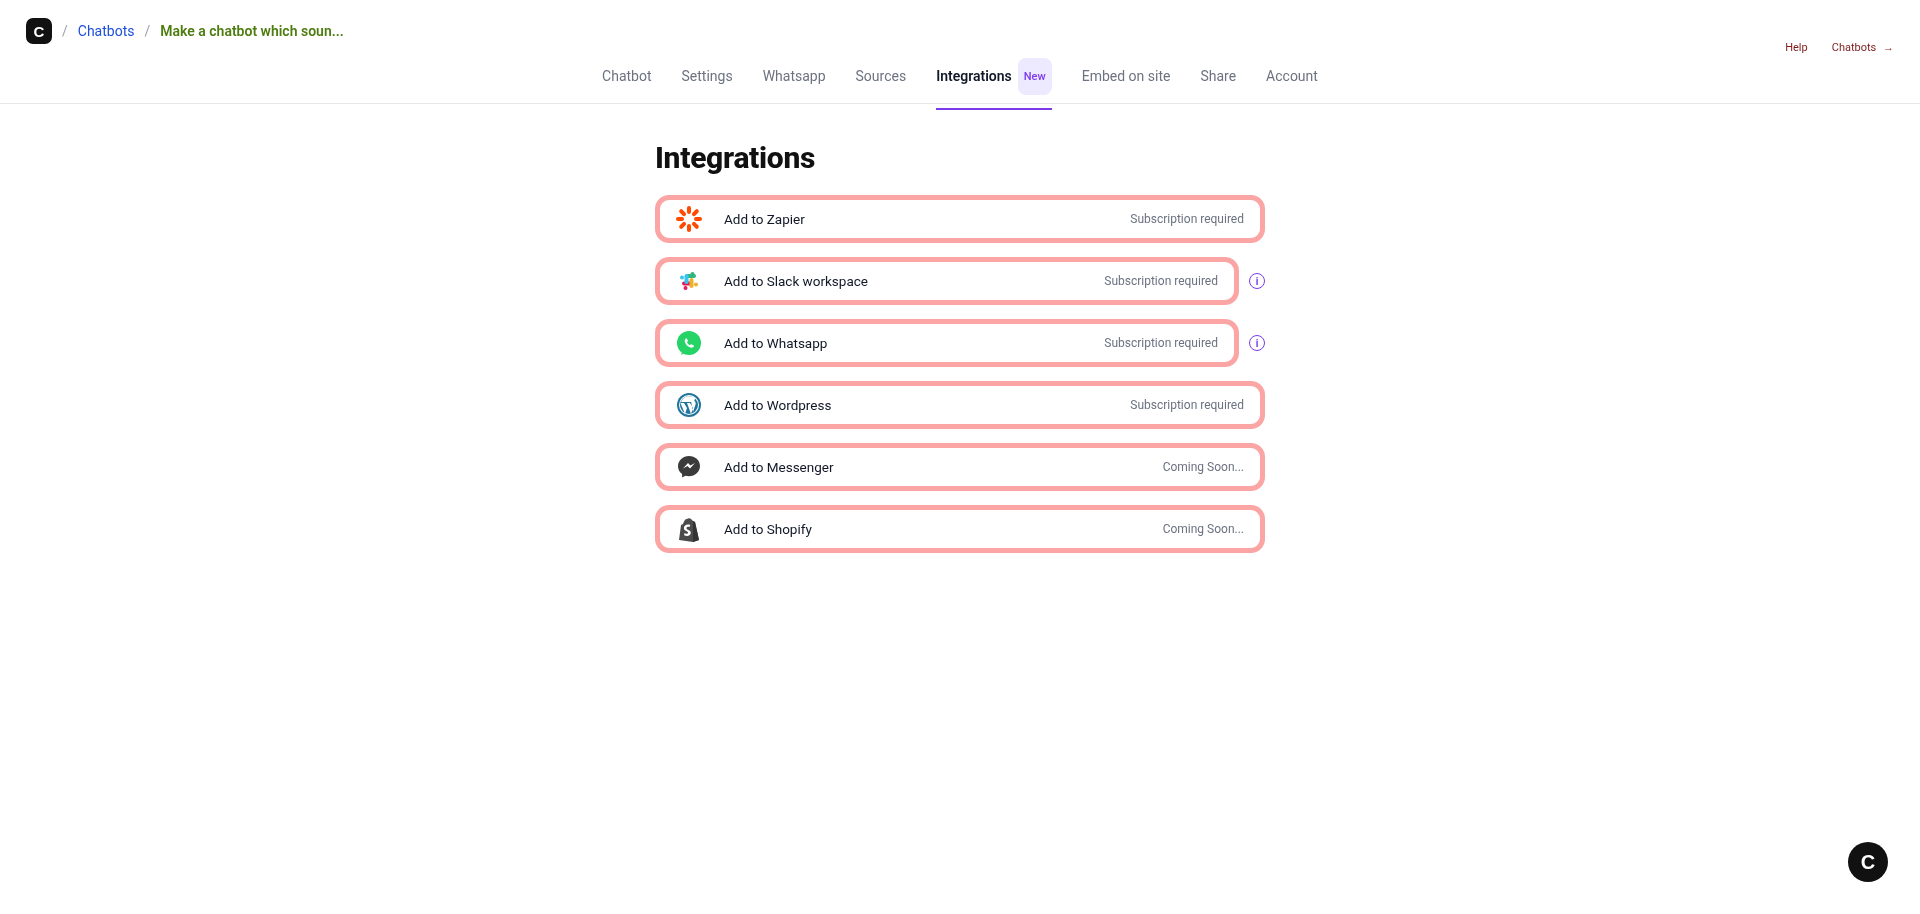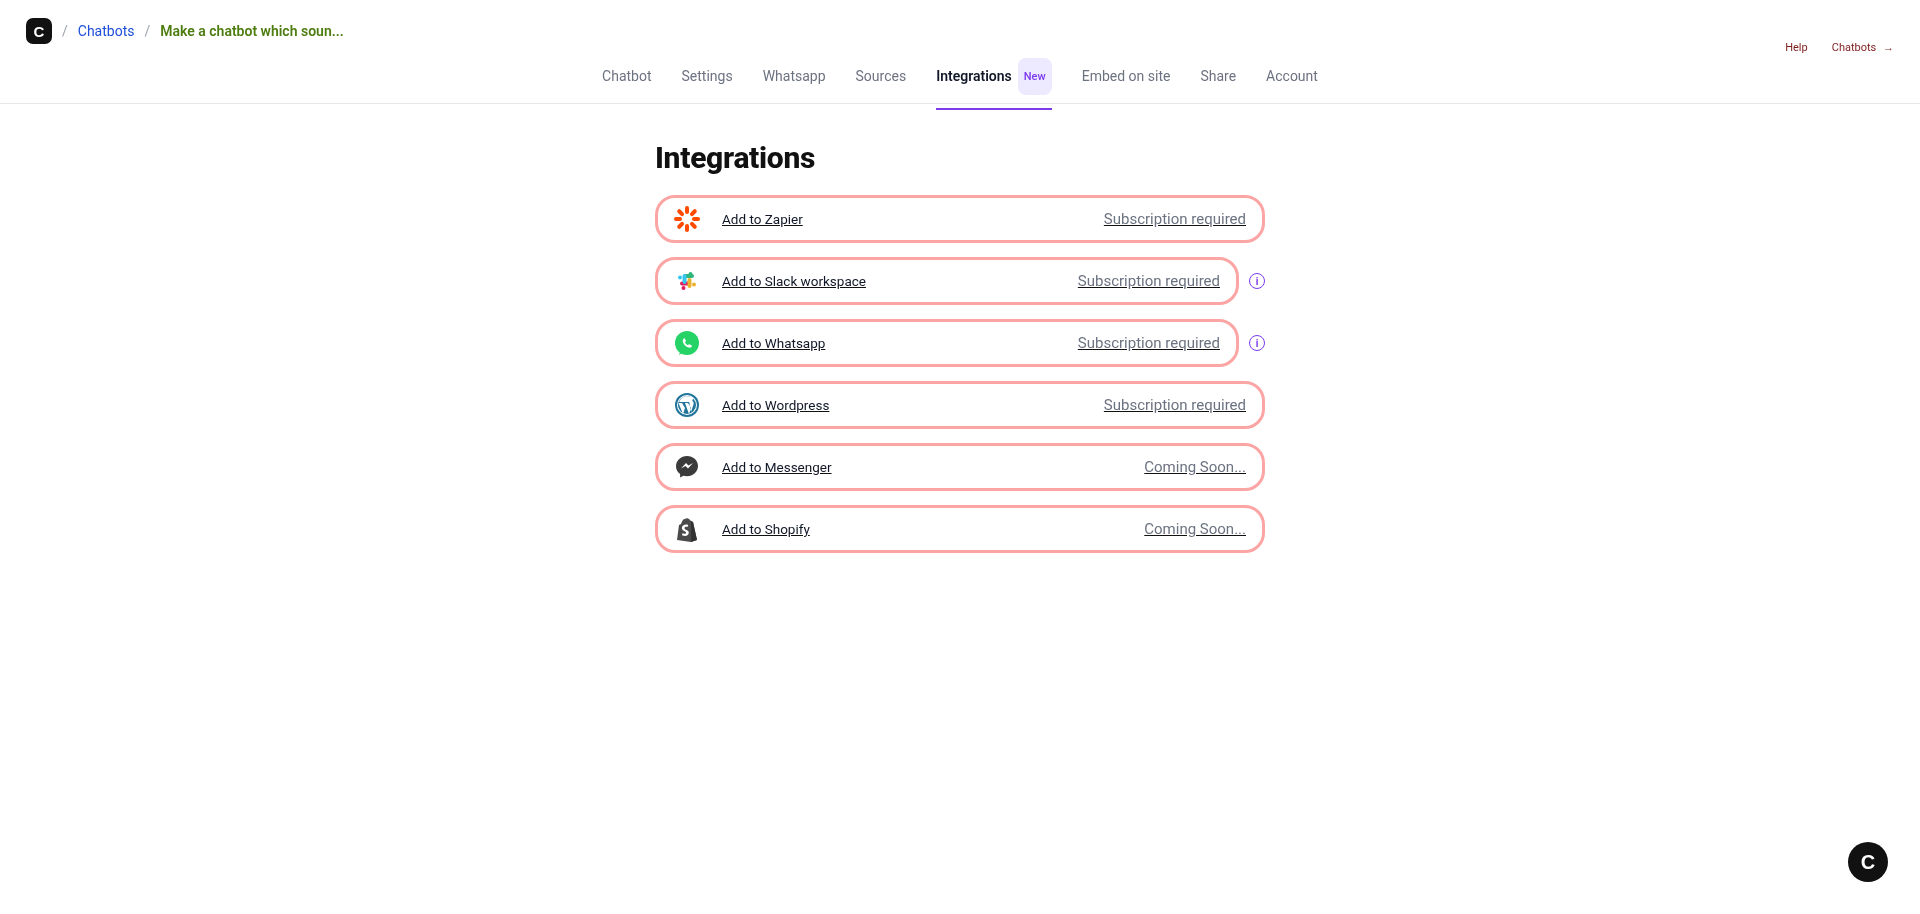--- a/index.html
+++ b/index.html
@@ -100,41 +100,40 @@
     flex-direction: column;
     gap: 14px;
   }
   .card-row {
     display: flex;
     align-items: center;
     gap: 10px;
   }
   .card {
     flex: 1;
-    border: 3px solid #fca5a5;
-    border-radius: 20px;
+    border: 5px solid #fca5a5;
+    border-radius: 14px;
     height: 48px;
     display: flex;
     align-items: center;
     padding: 0 16px;
     gap: 22px;
     cursor: pointer;
     background: #fff;
-    text-decoration: underline;
   }
   .card-icon {
     width: 26px;
     height: 26px;
     display: flex;
     align-items: center;
     justify-content: center;
     flex-shrink: 0;
   }
   .card-label { flex: 1; color: #111827; font-size: 13.5px; }
-  .card-status { color: #6b7280; font-size: 15px; }
+  .card-status { color: #6b7280; font-size: 12px; }
 
   .info-btn {
     width: 16px;
     height: 16px;
     border: 1.5px solid #7c3aed;
     border-radius: 50%;
     display: flex;
     align-items: center;
     justify-content: center;
     color: #7c3aed;

